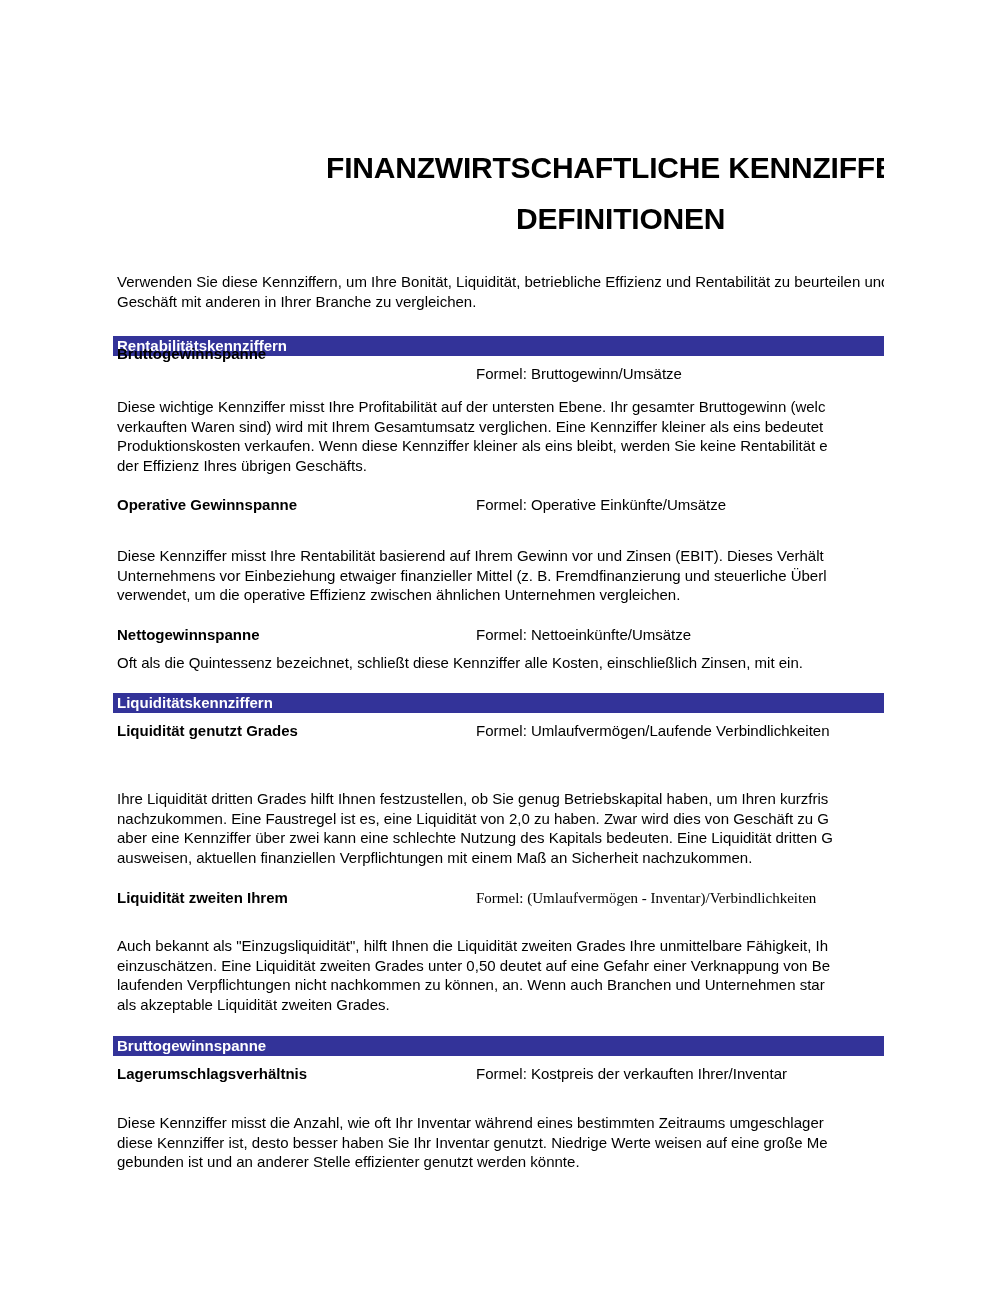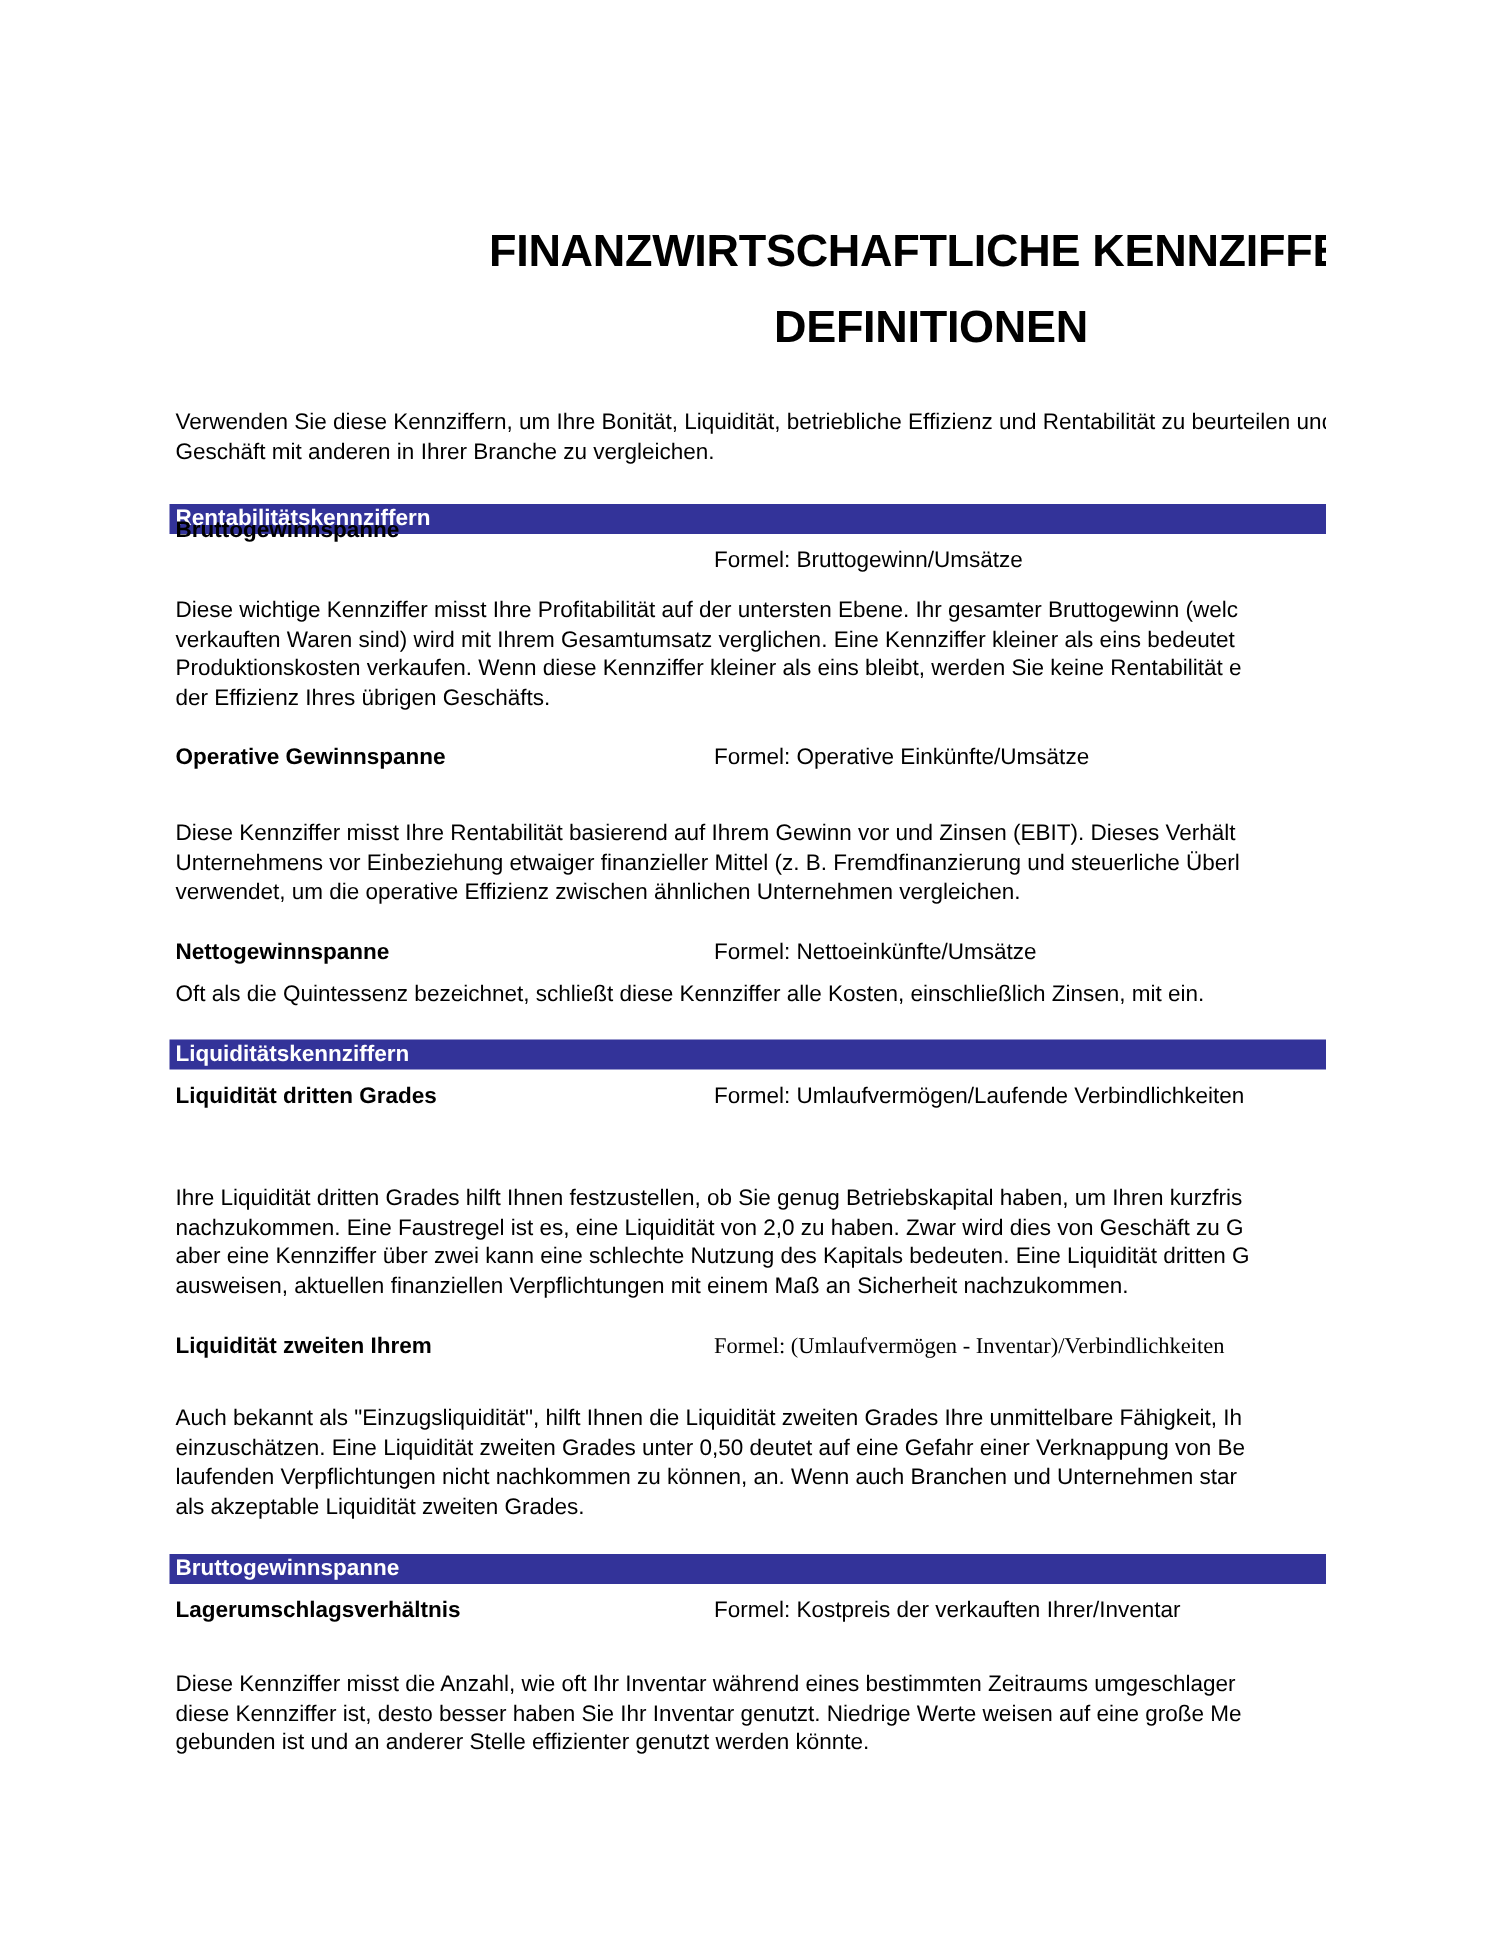--- a/index.html
+++ b/index.html
@@ -105,21 +105,21 @@
   </div>
 
   <div class="term" style="top:625px;">Nettogewinnspanne</div>
   <div class="formula" style="top:625px;">Formel: Nettoeinkünfte/Umsätze</div>
   <div class="para" style="top:653px;">
     <span class="line">Oft als die Quintessenz bezeichnet, schließt diese Kennziffer alle Kosten, einschließlich Zinsen, mit ein.</span>
   </div>
 
   <div class="section-bar" style="top:693px;">Liquiditätskennziffern</div>
 
-  <div class="term" style="top:721px;">Liquidität dritten Grades</div>
+  <div class="term" style="top:721px;">Liquidität genutzt Grades</div>
   <div class="formula" style="top:721px;">Formel: Umlaufvermögen/Laufende Verbindlichkeiten</div>
   <div class="para" style="top:789px;">
     <span class="line">Ihre Liquidität dritten Grades hilft Ihnen festzustellen, ob Sie genug Betriebskapital haben, um Ihren kurzfris</span>
     <span class="line">nachzukommen. Eine Faustregel ist es, eine Liquidität von 2,0 zu haben. Zwar wird dies von Geschäft zu G</span>
     <span class="line">aber eine Kennziffer über zwei kann eine schlechte Nutzung des Kapitals bedeuten. Eine Liquidität dritten G</span>
     <span class="line">ausweisen, aktuellen finanziellen Verpflichtungen mit einem Maß an Sicherheit nachzukommen.</span>
   </div>
 
   <div class="term" style="top:888px;">Liquidität zweiten Ihrem</div>
   <div class="formula" style="top:888px;font-family:Liberation Serif, serif;">Formel: (Umlaufvermögen - Inventar)/Verbindlichkeiten</div>

